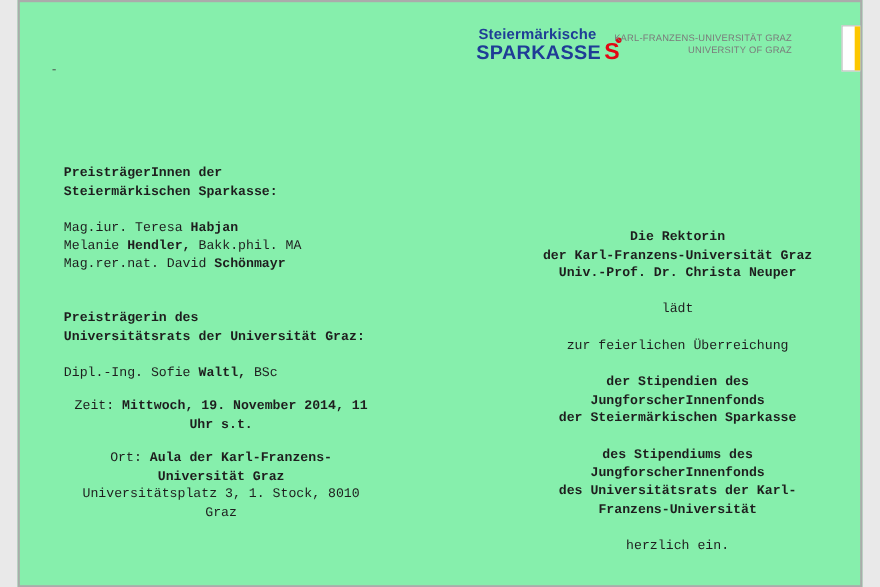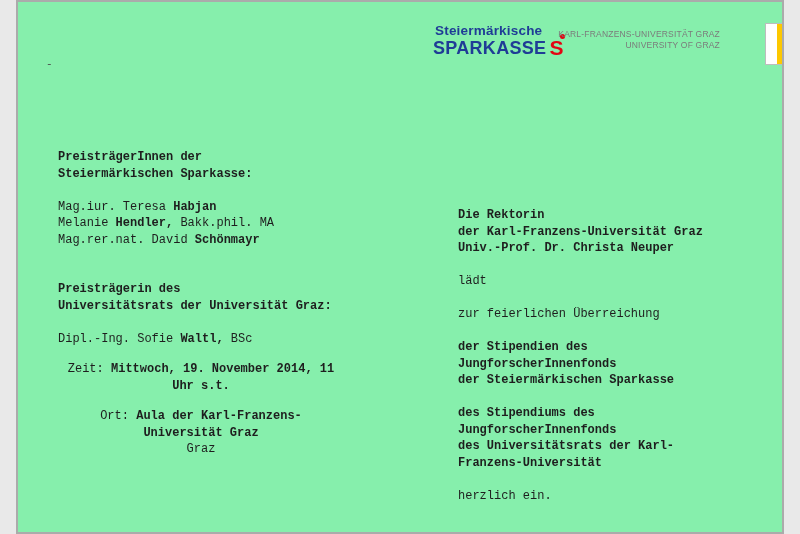--- a/index.html
+++ b/index.html
@@ -107,21 +107,21 @@
     position: absolute;
     left: 28px;
     top: 56px;
     font-size: 11px;
     color: #4a4a4a;
   }
 
   
   .col { position: absolute; font-size: 12px; line-height: 16.5px; }
   .col-left  { left: 28px;  top: 135px; width: 310px; text-align: left; }
-  .col-right { left: 428px; top: 193px; width: 340px; }
+  .col-right { left: 428px; top: 193px; width: 340px; text-align: center; }
 
   .para { margin: 12px; }
   .para + .para { margin-top: 16.5px; }
   .para.gap2 { margin-top: 33px; }
   .para.gap-sm { margin-top: 14px; }
   .para.center { text-align: center; }
 
   .line { white-space: pre; }
   .col-right .line, .para.center .line { white-space: normal; }
   .b { font-weight: 700; }
@@ -170,20 +170,21 @@
     <div class="para">
         <div class="line"><span>Dipl.-Ing. Sofie </span><span class="b">Waltl,</span><span> BSc</span></div>
       </div>
     <div class="para gap-sm center">
         <div class="line"><span>Zeit:</span><span class="b"> Mittwoch, 19. November 2014, 11</span></div>
         <div class="line"><span class="b">Uhr s.t.</span></div>
       </div>
     <div class="para gap-sm center">
         <div class="line"><span>Ort:</span><span class="b"> Aula der Karl-Franzens-</span></div>
         <div class="line"><span class="b">Universität Graz</span></div>
+        <div class="line"><span>Universitätsplatz 3, 1. Stock, 8010</span></div>
         <div class="line"><span>Graz</span></div>
       </div>
   </section>
 
   <section class="col col-right">
     <div class="para">
         <div class="line"><span class="b">Die Rektorin</span></div>
         <div class="line"><span class="b">der Karl-Franzens-Universität Graz</span></div>
         <div class="line"><span class="b">Univ.-Prof. Dr. Christa Neuper</span></div>
       </div>

